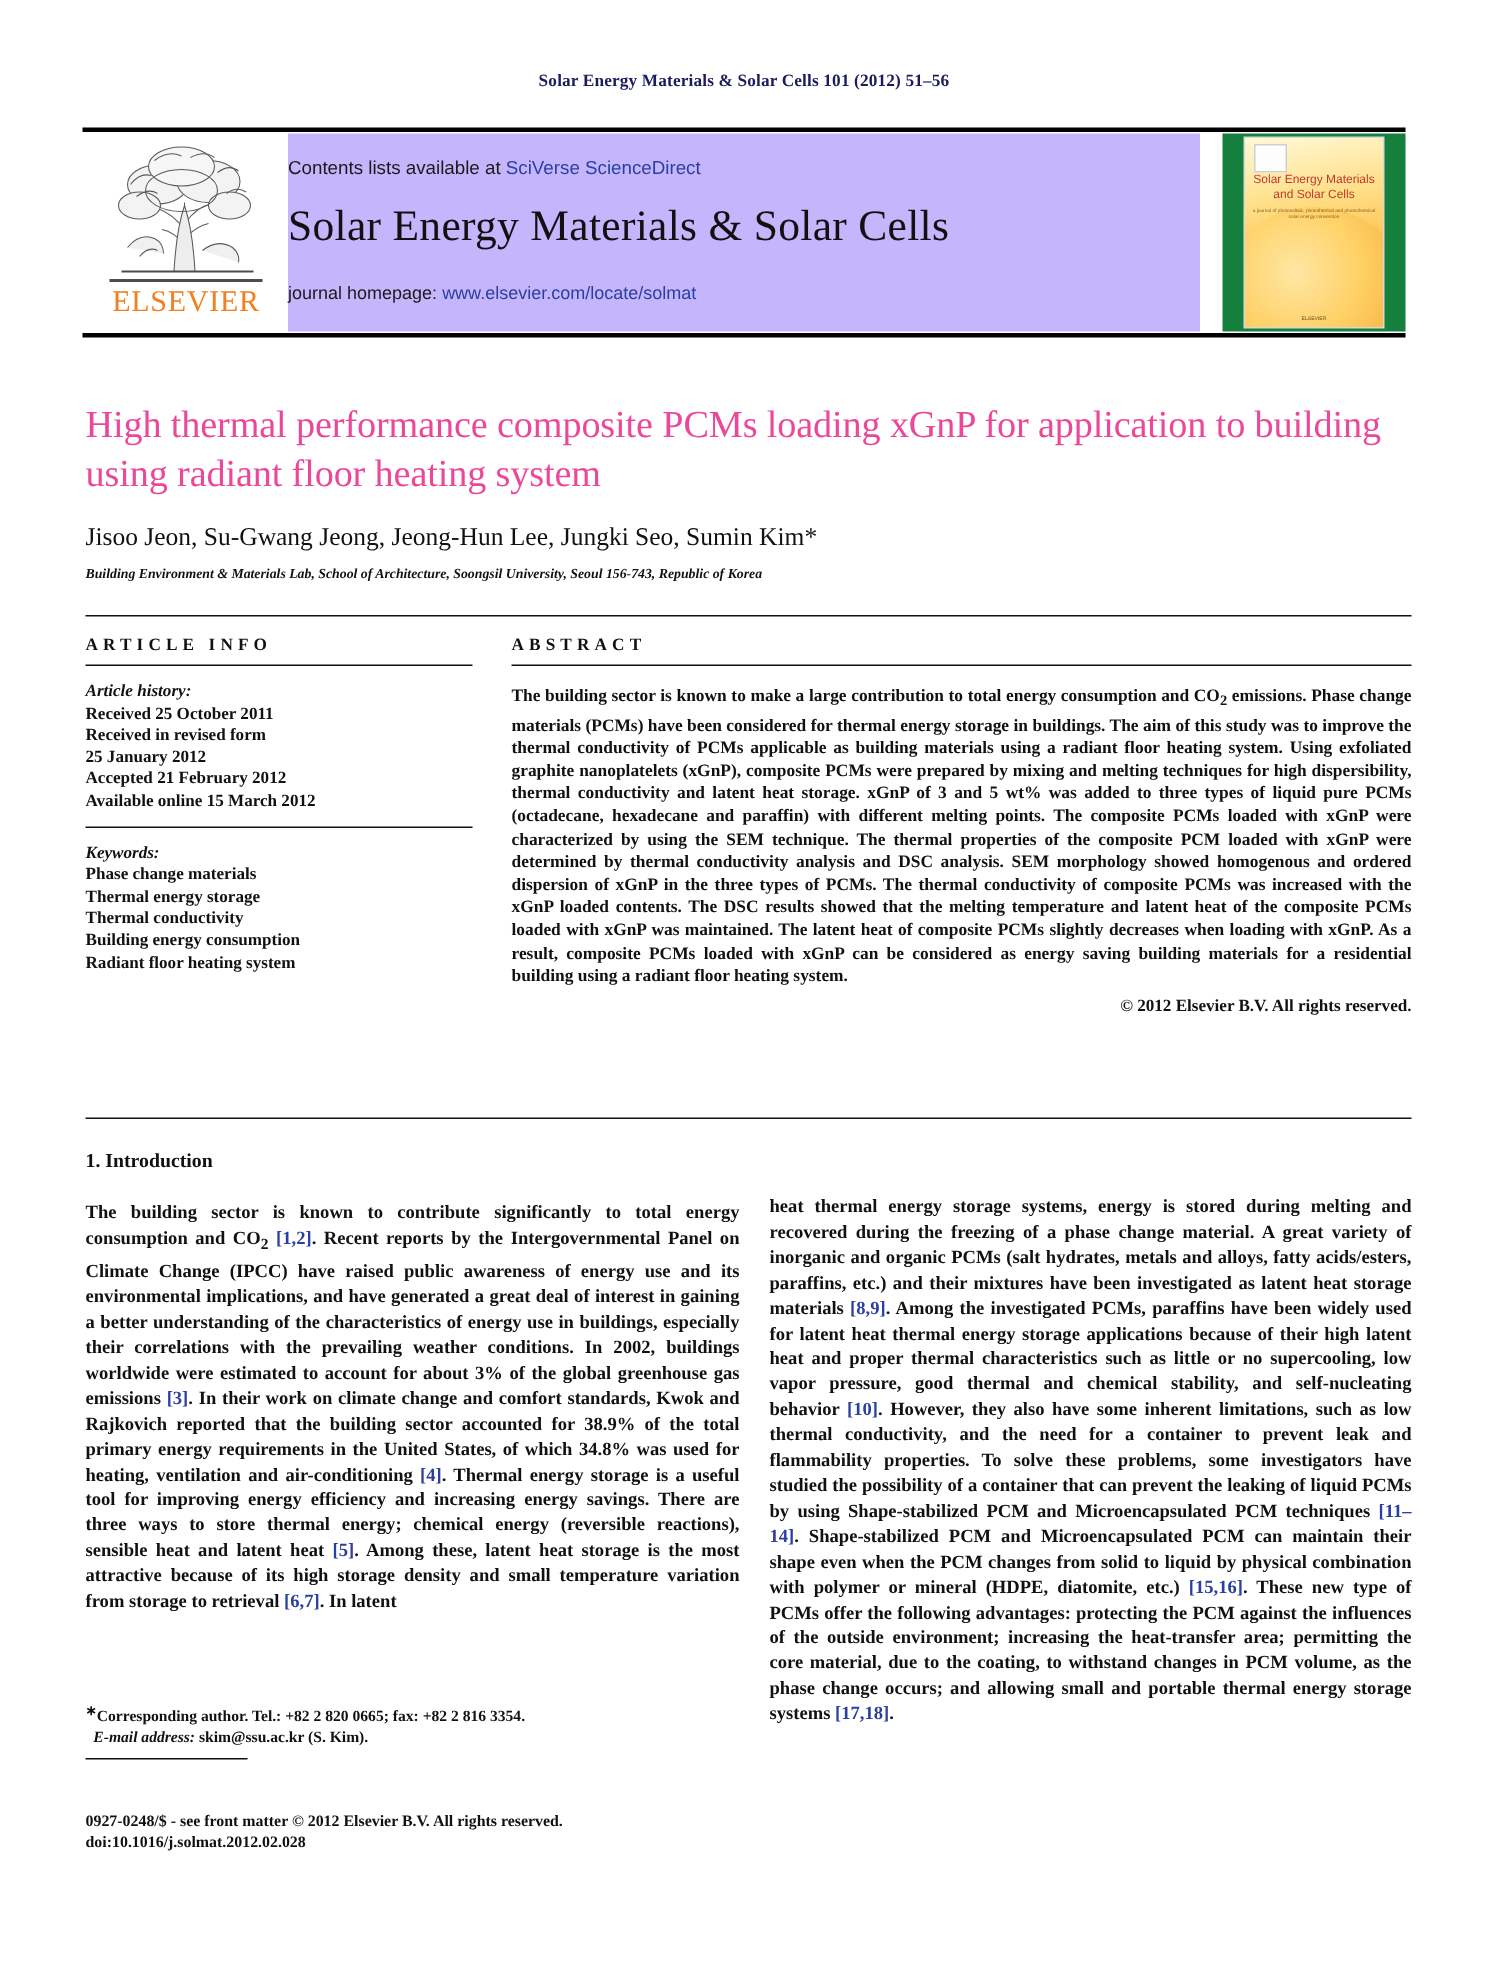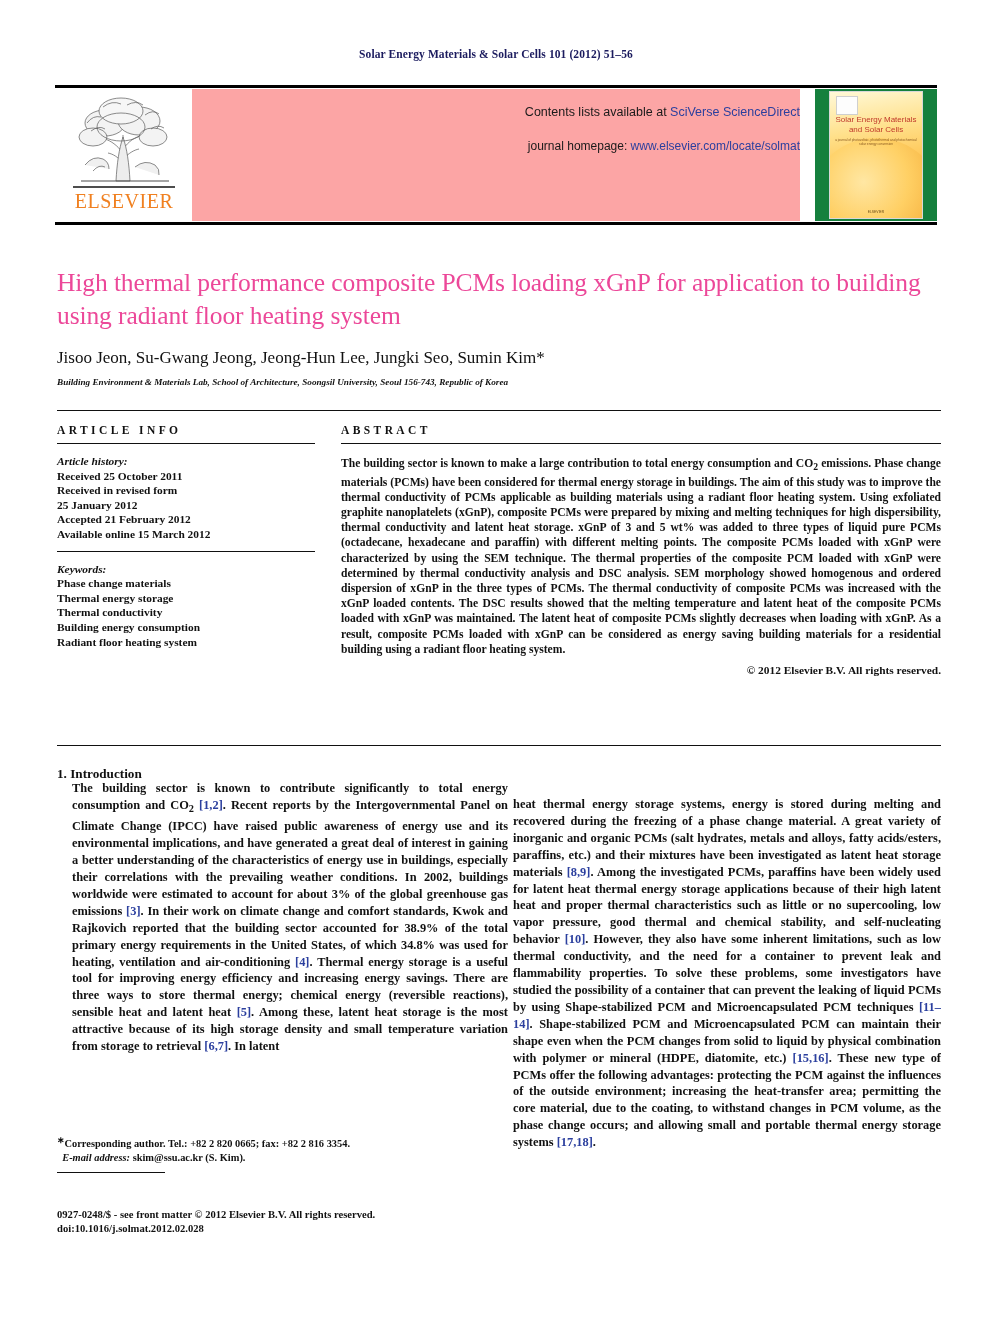--- a/index.html
+++ b/index.html
@@ -57,22 +57,22 @@
     width: 882px;
     height: 3px;
     background: #000;
   }
   .masthead-center {
     position: absolute;
     left: 137px;
     top: 4px;
     width: 608px;
     height: 132px;
-    background: #fca5a5;
-    text-align: right;
+    background: #c4b5fd;
+    text-align: left;
   }
   .contents-line {
     margin-top: 16px;
     font-family: "Liberation Sans", sans-serif;
     font-size: 12.5px;
     color: #1a1a1a;
   }
   .contents-line .sd-link {
     color: #2b3f9e;
   }
@@ -319,23 +319,22 @@
     position: absolute;
     font-family: "Liberation Serif", serif;
     font-weight: bold;
     font-size: 12.4px;
     line-height: 16.9px;
     text-align: justify;
     color: #111;
   }
   .body-col.left {
     left: 57px;
-    top: 780px;
+    top: 800px;
     width: 436px;
-    margin-left: 15px;
   }
   .body-col.right {
     left: 513px;
     top: 796px;
     width: 428px;
   }
   .body-col p { margin: 0; }
   .cite { color: #2b3f9e; }
 
   
@@ -411,20 +410,21 @@
         </g>
       </svg>
       <div class="elsevier-baseline"></div>
       <div class="elsevier-word">ELSEVIER</div>
     </div>
 
     <div class="masthead-center">
       <div class="contents-line">
         <span>Contents lists available at </span><span class="sd-link">SciVerse ScienceDirect</span>
       </div>
+      <div class="journal-title">Solar Energy Materials &amp; Solar Cells</div>
       <div class="homepage-line">
         <span>journal homepage: </span><span class="hp-url">www.elsevier.com/locate/solmat</span>
       </div>
     </div>
 
     <div class="cover-thumb">
       <div class="cover-inner">
         <div class="cover-sun"></div>
         <div class="cover-elsevier-mark"></div>
         <div class="cover-title">

